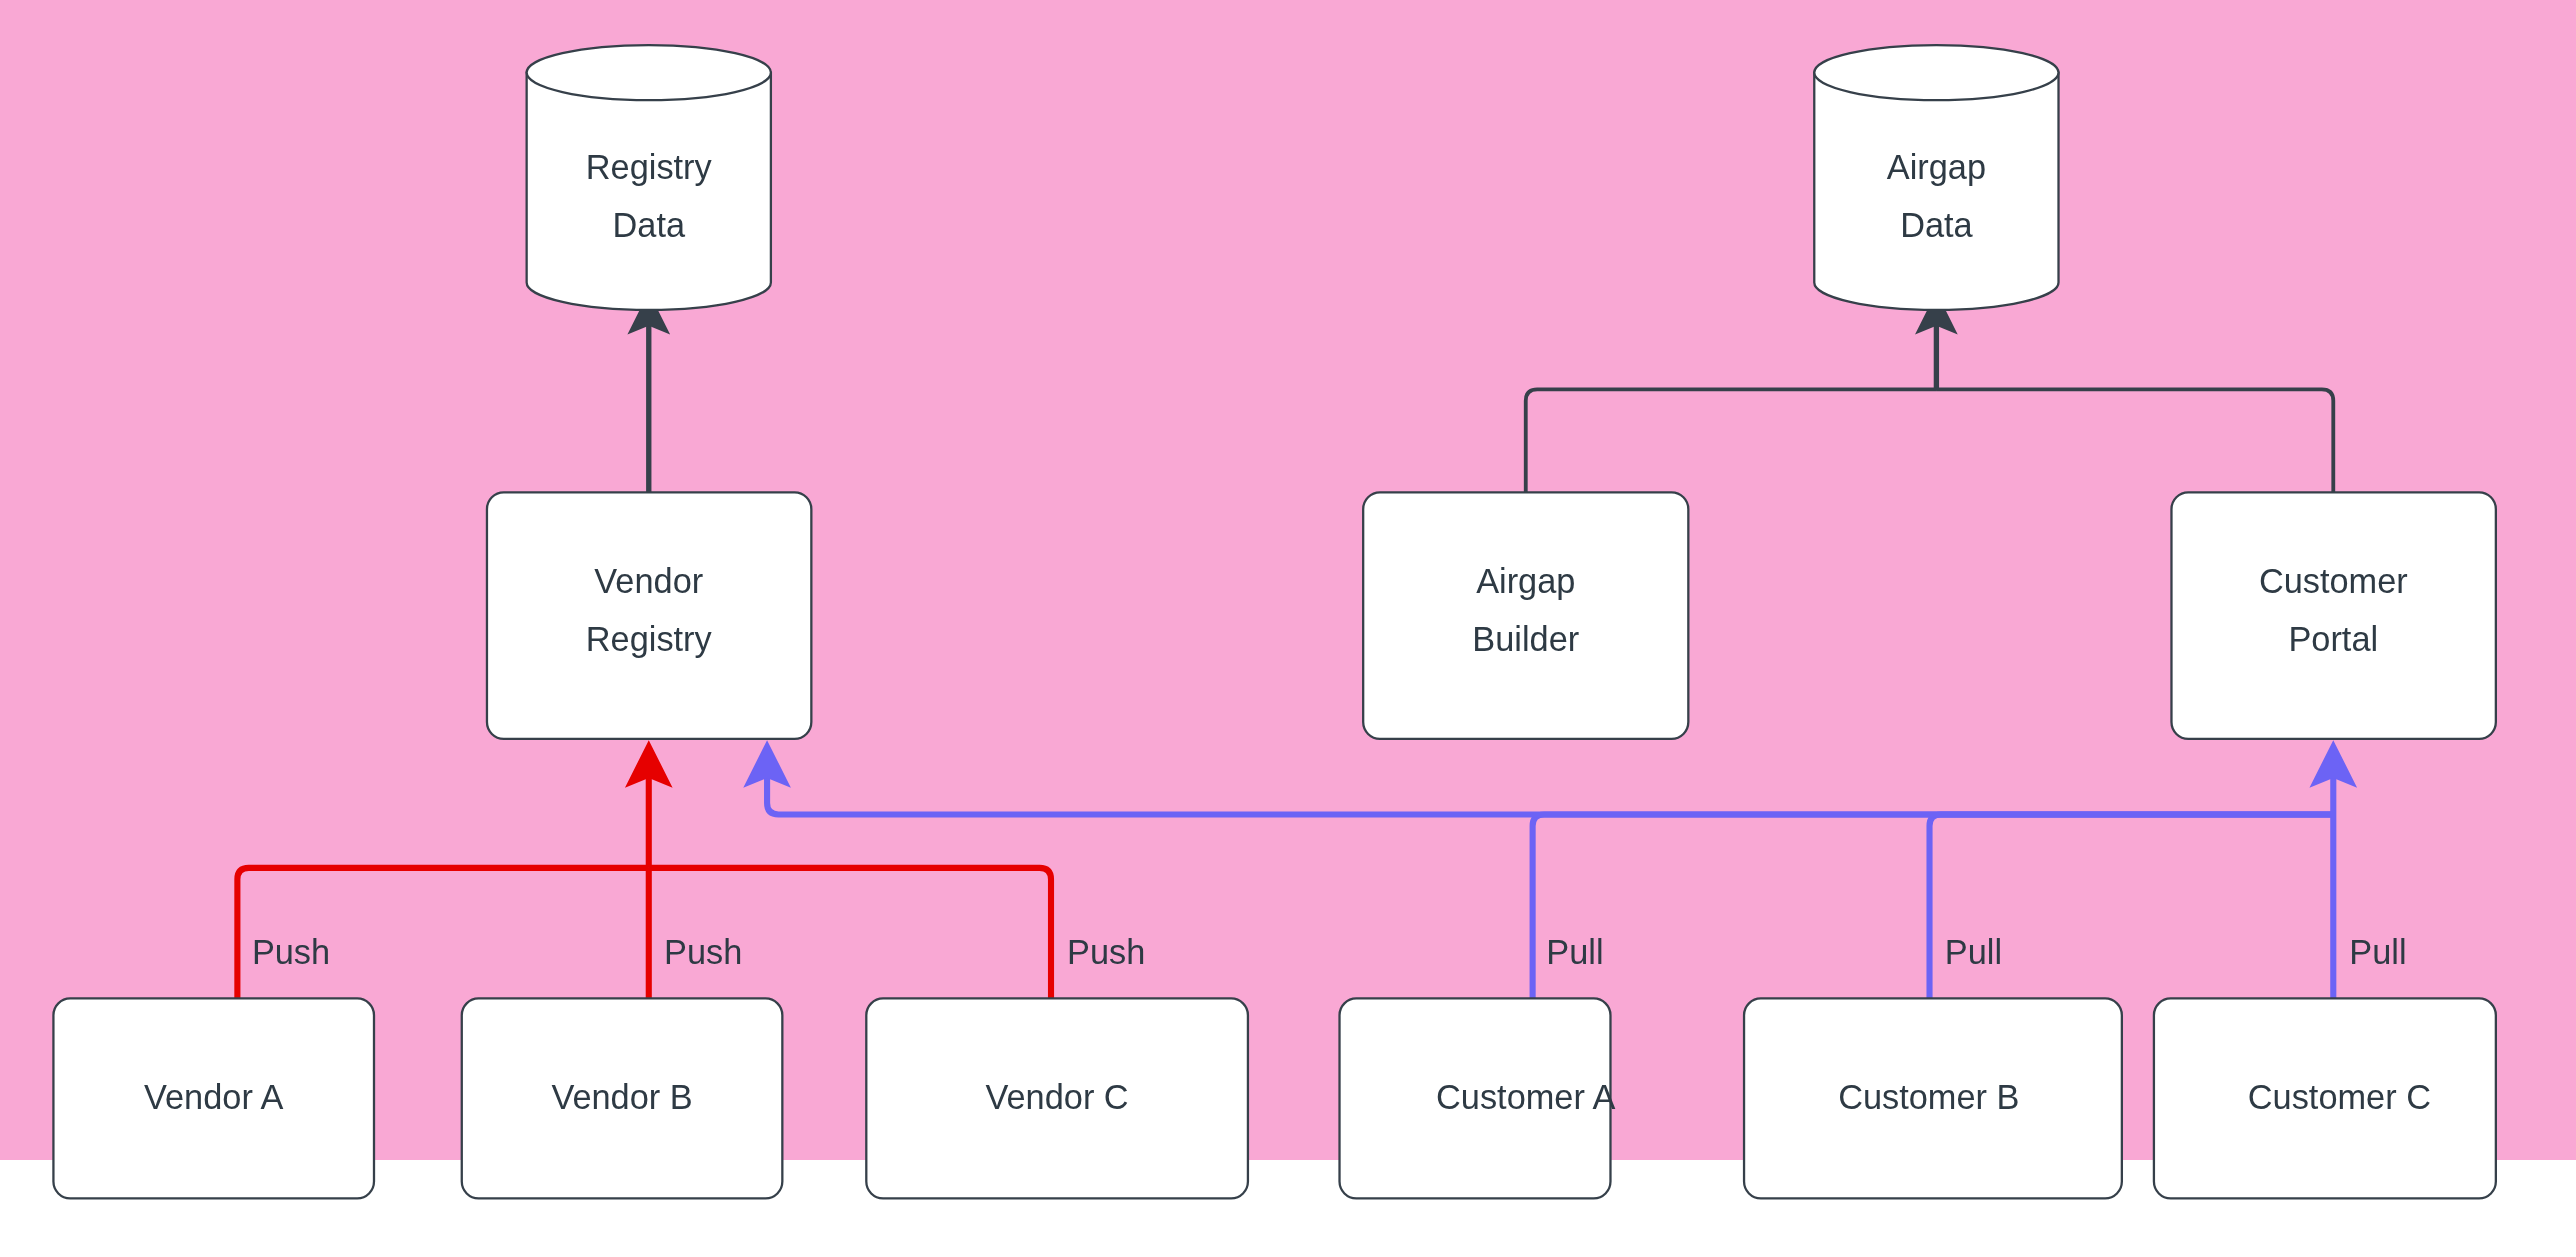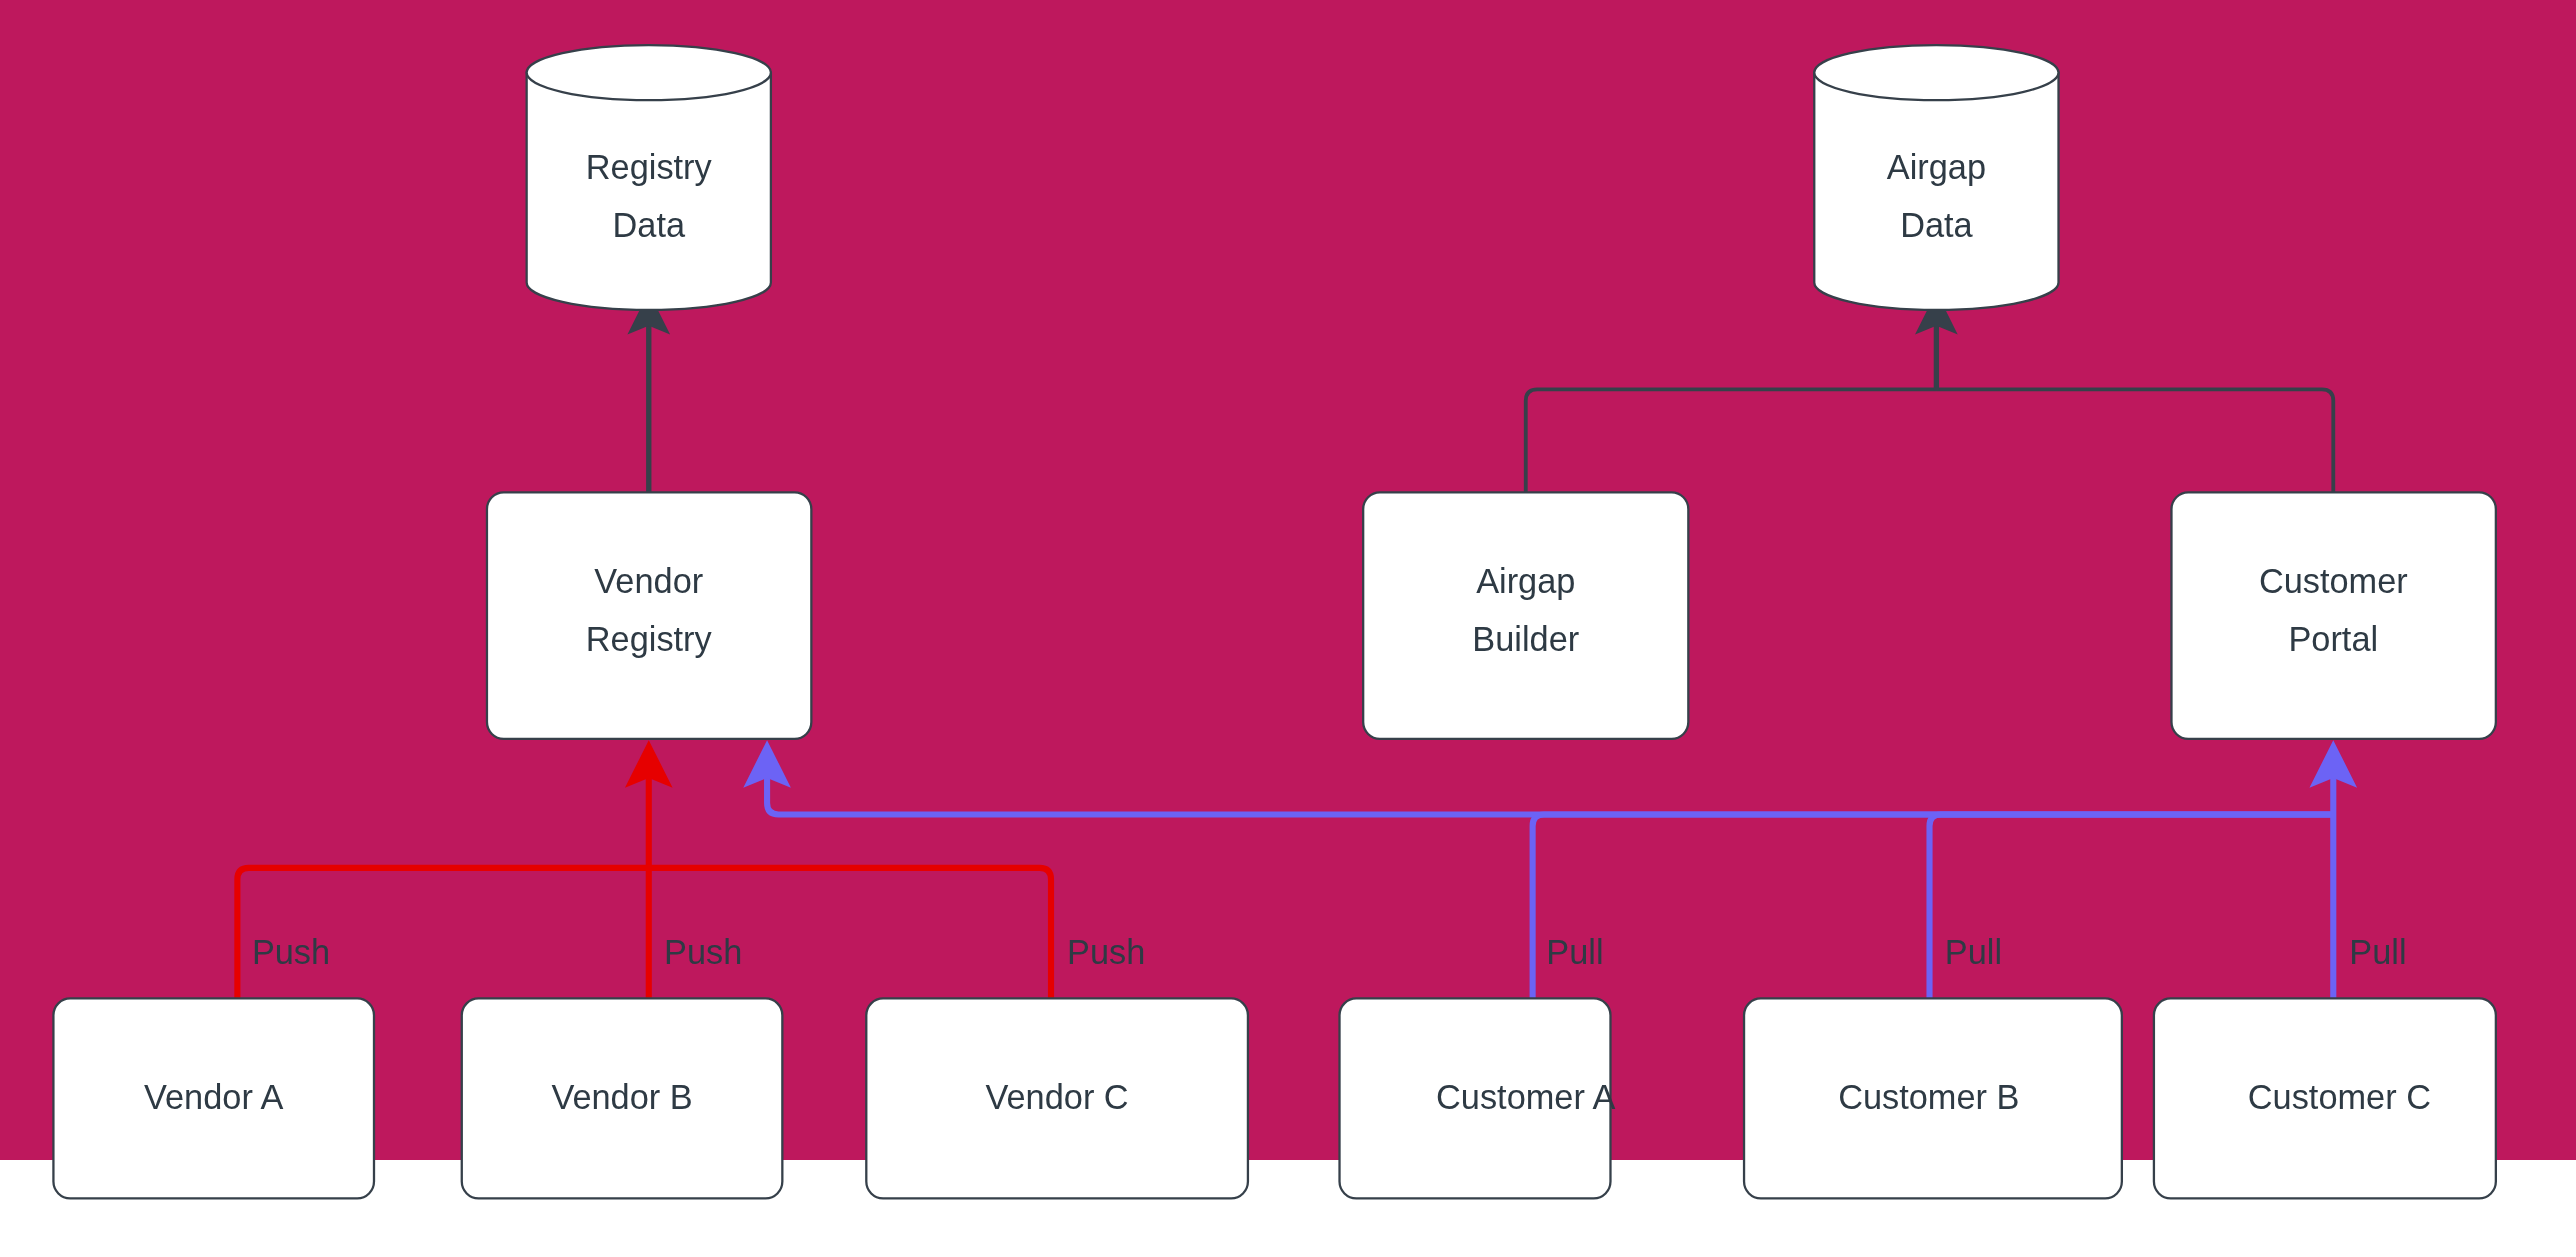--- a/index.html
+++ b/index.html
@@ -11,21 +11,21 @@
   body {
     width: 2576px;
     height: 1258px;
     overflow: hidden;
     font-family: "Liberation Sans", sans-serif;
   }
   #diagram-root {
     position: relative;
     width: 2576px;
     height: 1160px;
-    background: #be185d;
+    background: #f9a8d4;
   }
   svg.diagram-canvas {
     display: block;
     width: 2576px;
     height: 1258px;
   }
   .node-shape {
     fill: #ffffff;
     stroke: #36404a;
     stroke-width: 3;

